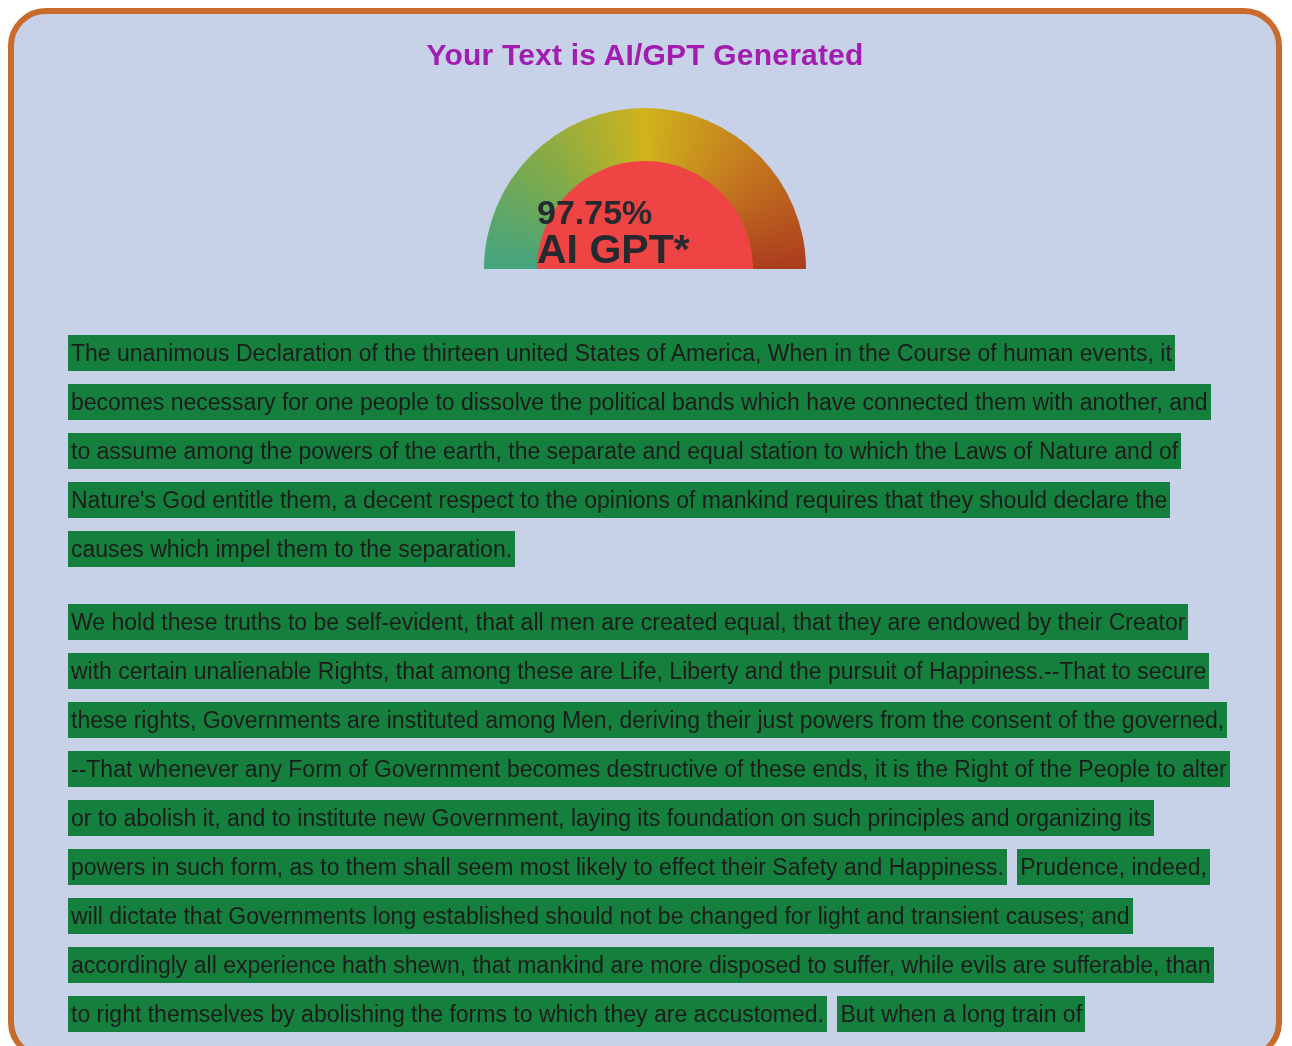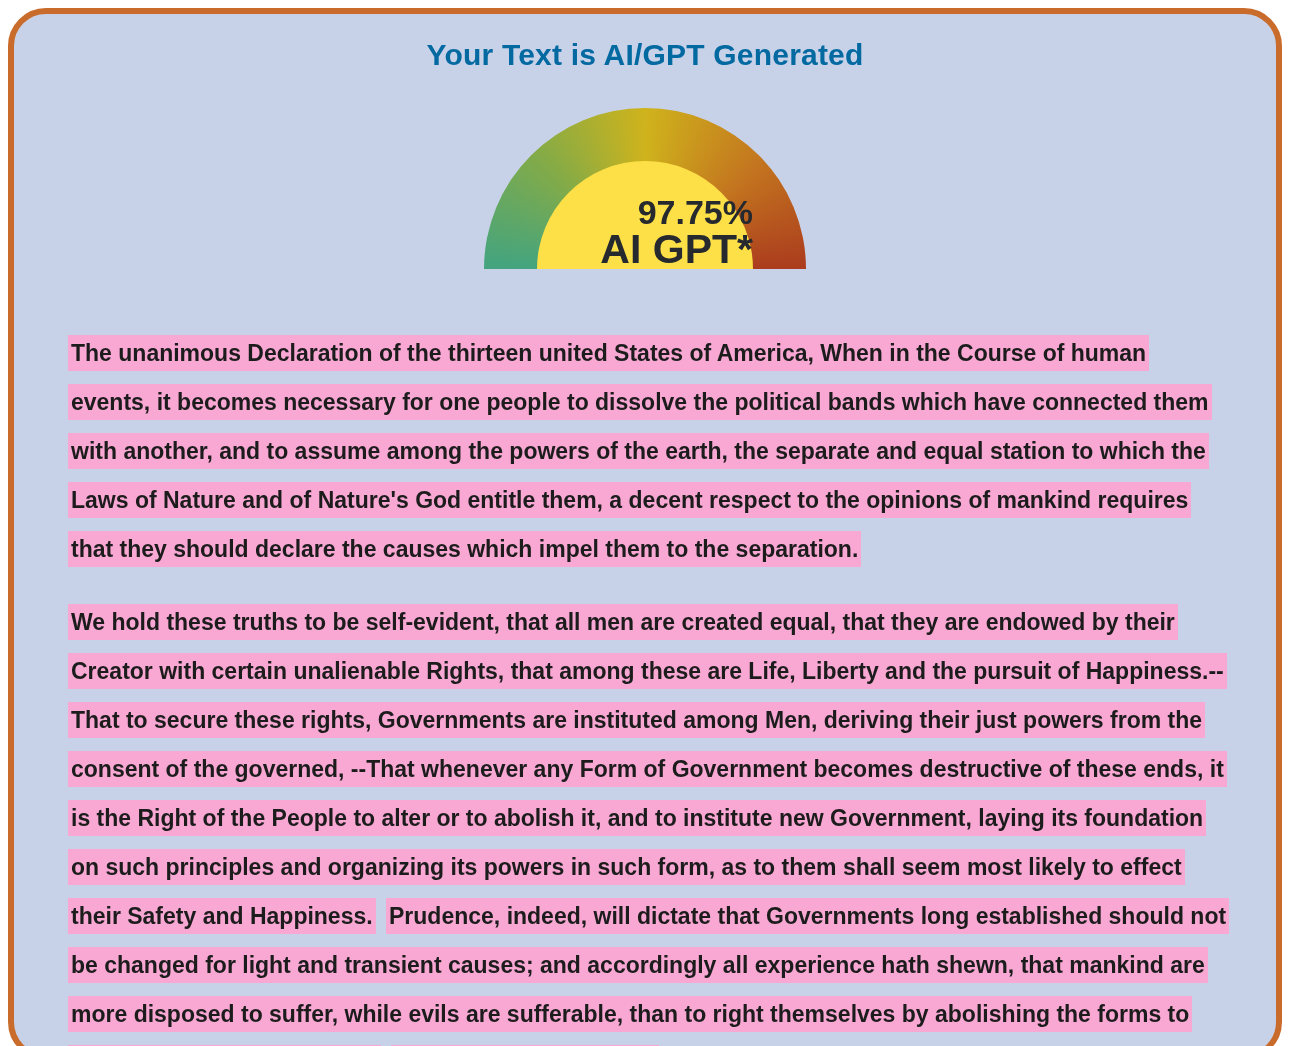--- a/index.html
+++ b/index.html
@@ -16,21 +16,21 @@
     background: #c7d2e9;
     border: 6px solid #c96b2a;
     border-radius: 38px;
     overflow: hidden;
   }
   .title {
     margin-top: 24px;
     text-align: center;
     font-size: 30px;
     font-weight: bold;
-    color: #0369a1;
+    color: #a21caf;
     letter-spacing: 0.2px;
   }
   .gauge {
     position: relative;
     width: 322px; height: 161px;
     margin: 36px auto 0 auto;
   }
   .gauge-ring {
     position: absolute;
     inset: 0;
@@ -42,25 +42,25 @@
       #c3741f 138deg,
       #ab3c1e 180deg,
       #ab3c1e 360deg);
   }
   .gauge-inner {
     position: absolute;
     left: 50%; bottom: 0;
     transform: translateX(-50%);
     width: 216px; height: 108px;
     border-radius: 108px 108px 0 0;
-    background: #fde047;
+    background: #ef4444;
     display: flex;
     flex-direction: column;
     justify-content: flex-end;
-    align-items: flex-end;
+    align-items: flex-start;
     padding-bottom: 2px;
   }
   .gauge-pct {
     font-size: 34px;
     font-weight: bold;
     color: #26292e;
     line-height: 38px;
   }
   .gauge-cap {
     font-size: 41px;
@@ -69,26 +69,25 @@
     line-height: 36px;
   }
   .doc {
     margin: 60px 48px 0 54px;
     font-size: 23px;
     color: #1c1c1c;
     line-height: 49px;
   }
   .doc p { margin-bottom: 24px; }
   .doc mark {
-    background: #f9a8d4;
+    background: #15803d;
     color: #1c1c1c;
     padding: 5px 3px;
     -webkit-box-decoration-break: clone;
     box-decoration-break: clone;
-    font-weight: bold;
   }
   .seg-gap { padding: 0 2px; }
 </style>
 </head>
 <body>
 
 <div class="card">
 
   <h1 class="title">Your Text is AI/GPT Generated</h1>
 

